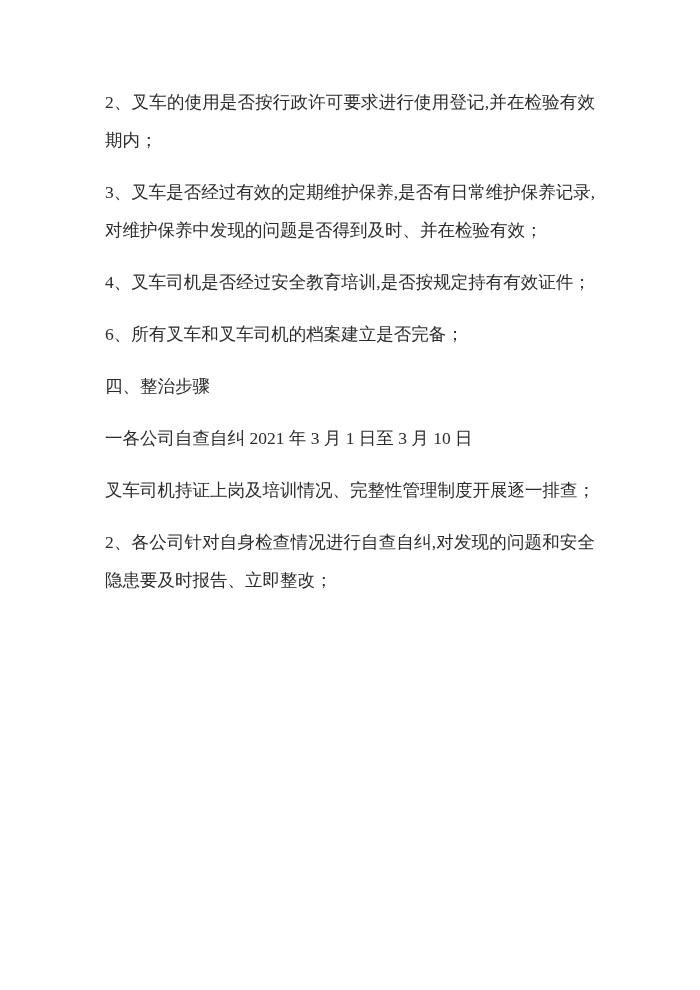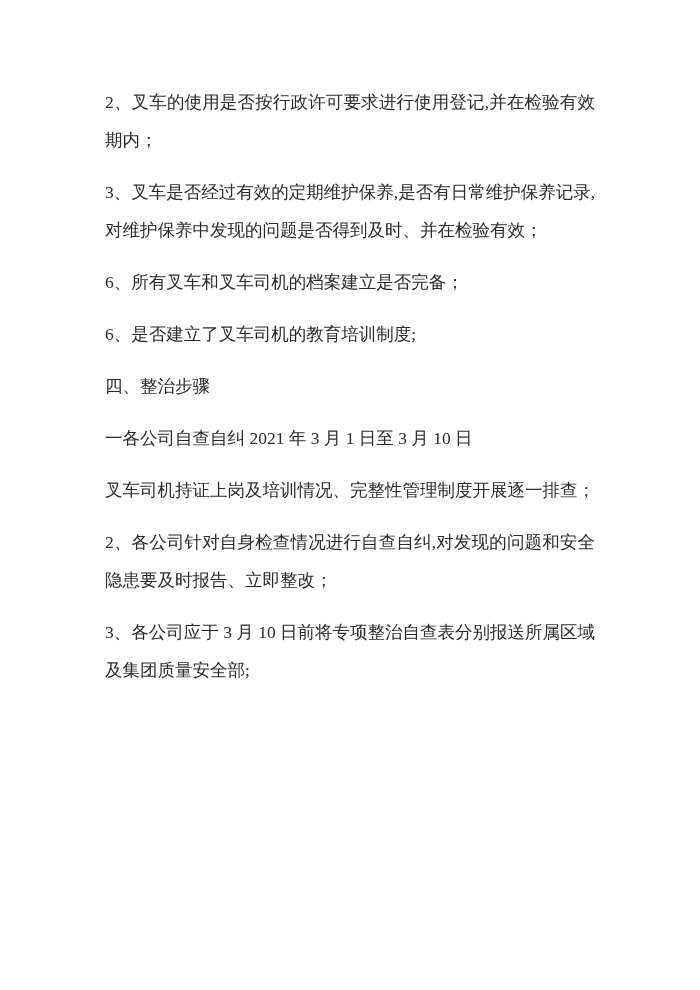--- a/index.html
+++ b/index.html
@@ -49,36 +49,32 @@
   <div class="doc-body" id="doc-body">
       <p class="paragraph">
         <span class="text-line justified">2、叉车的使用是否按行政许可要求进行使用登记,并在检验有效</span>
         <span class="text-line last">期内；</span>
       </p>
       <p class="paragraph">
         <span class="text-line justified">3、叉车是否经过有效的定期维护保养,是否有日常维护保养记录,</span>
         <span class="text-line last">对维护保养中发现的问题是否得到及时、并在检验有效；</span>
       </p>
       <p class="paragraph">
-        <span class="text-line last">6、所有叉车和叉车司机的档案建立是否完备；</span>
+        <span class="text-line last">4、叉车司机是否经过安全教育培训,是否按规定持有有效证件；</span>
       </p>
       <p class="paragraph">
-        <span class="text-line last">6、是否建立了叉车司机的教育培训制度;</span>
+        <span class="text-line last">6、所有叉车和叉车司机的档案建立是否完备；</span>
       </p>
       <p class="paragraph">
         <span class="text-line last">四、整治步骤</span>
       </p>
       <p class="paragraph">
         <span class="text-line last">一各公司自查自纠 2021 年 3 月 1 日至 3 月 10 日</span>
       </p>
       <p class="paragraph">
         <span class="text-line last">叉车司机持证上岗及培训情况、完整性管理制度开展逐一排查；</span>
       </p>
       <p class="paragraph">
         <span class="text-line justified">2、各公司针对自身检查情况进行自查自纠,对发现的问题和安全</span>
         <span class="text-line last">隐患要及时报告、立即整改；</span>
       </p>
-      <p class="paragraph">
-        <span class="text-line justified">3、各公司应于 3 月 10 日前将专项整治自查表分别报送所属区域</span>
-        <span class="text-line last">及集团质量安全部;</span>
-      </p>
     </div>
 </div>
 
 </body></html>

